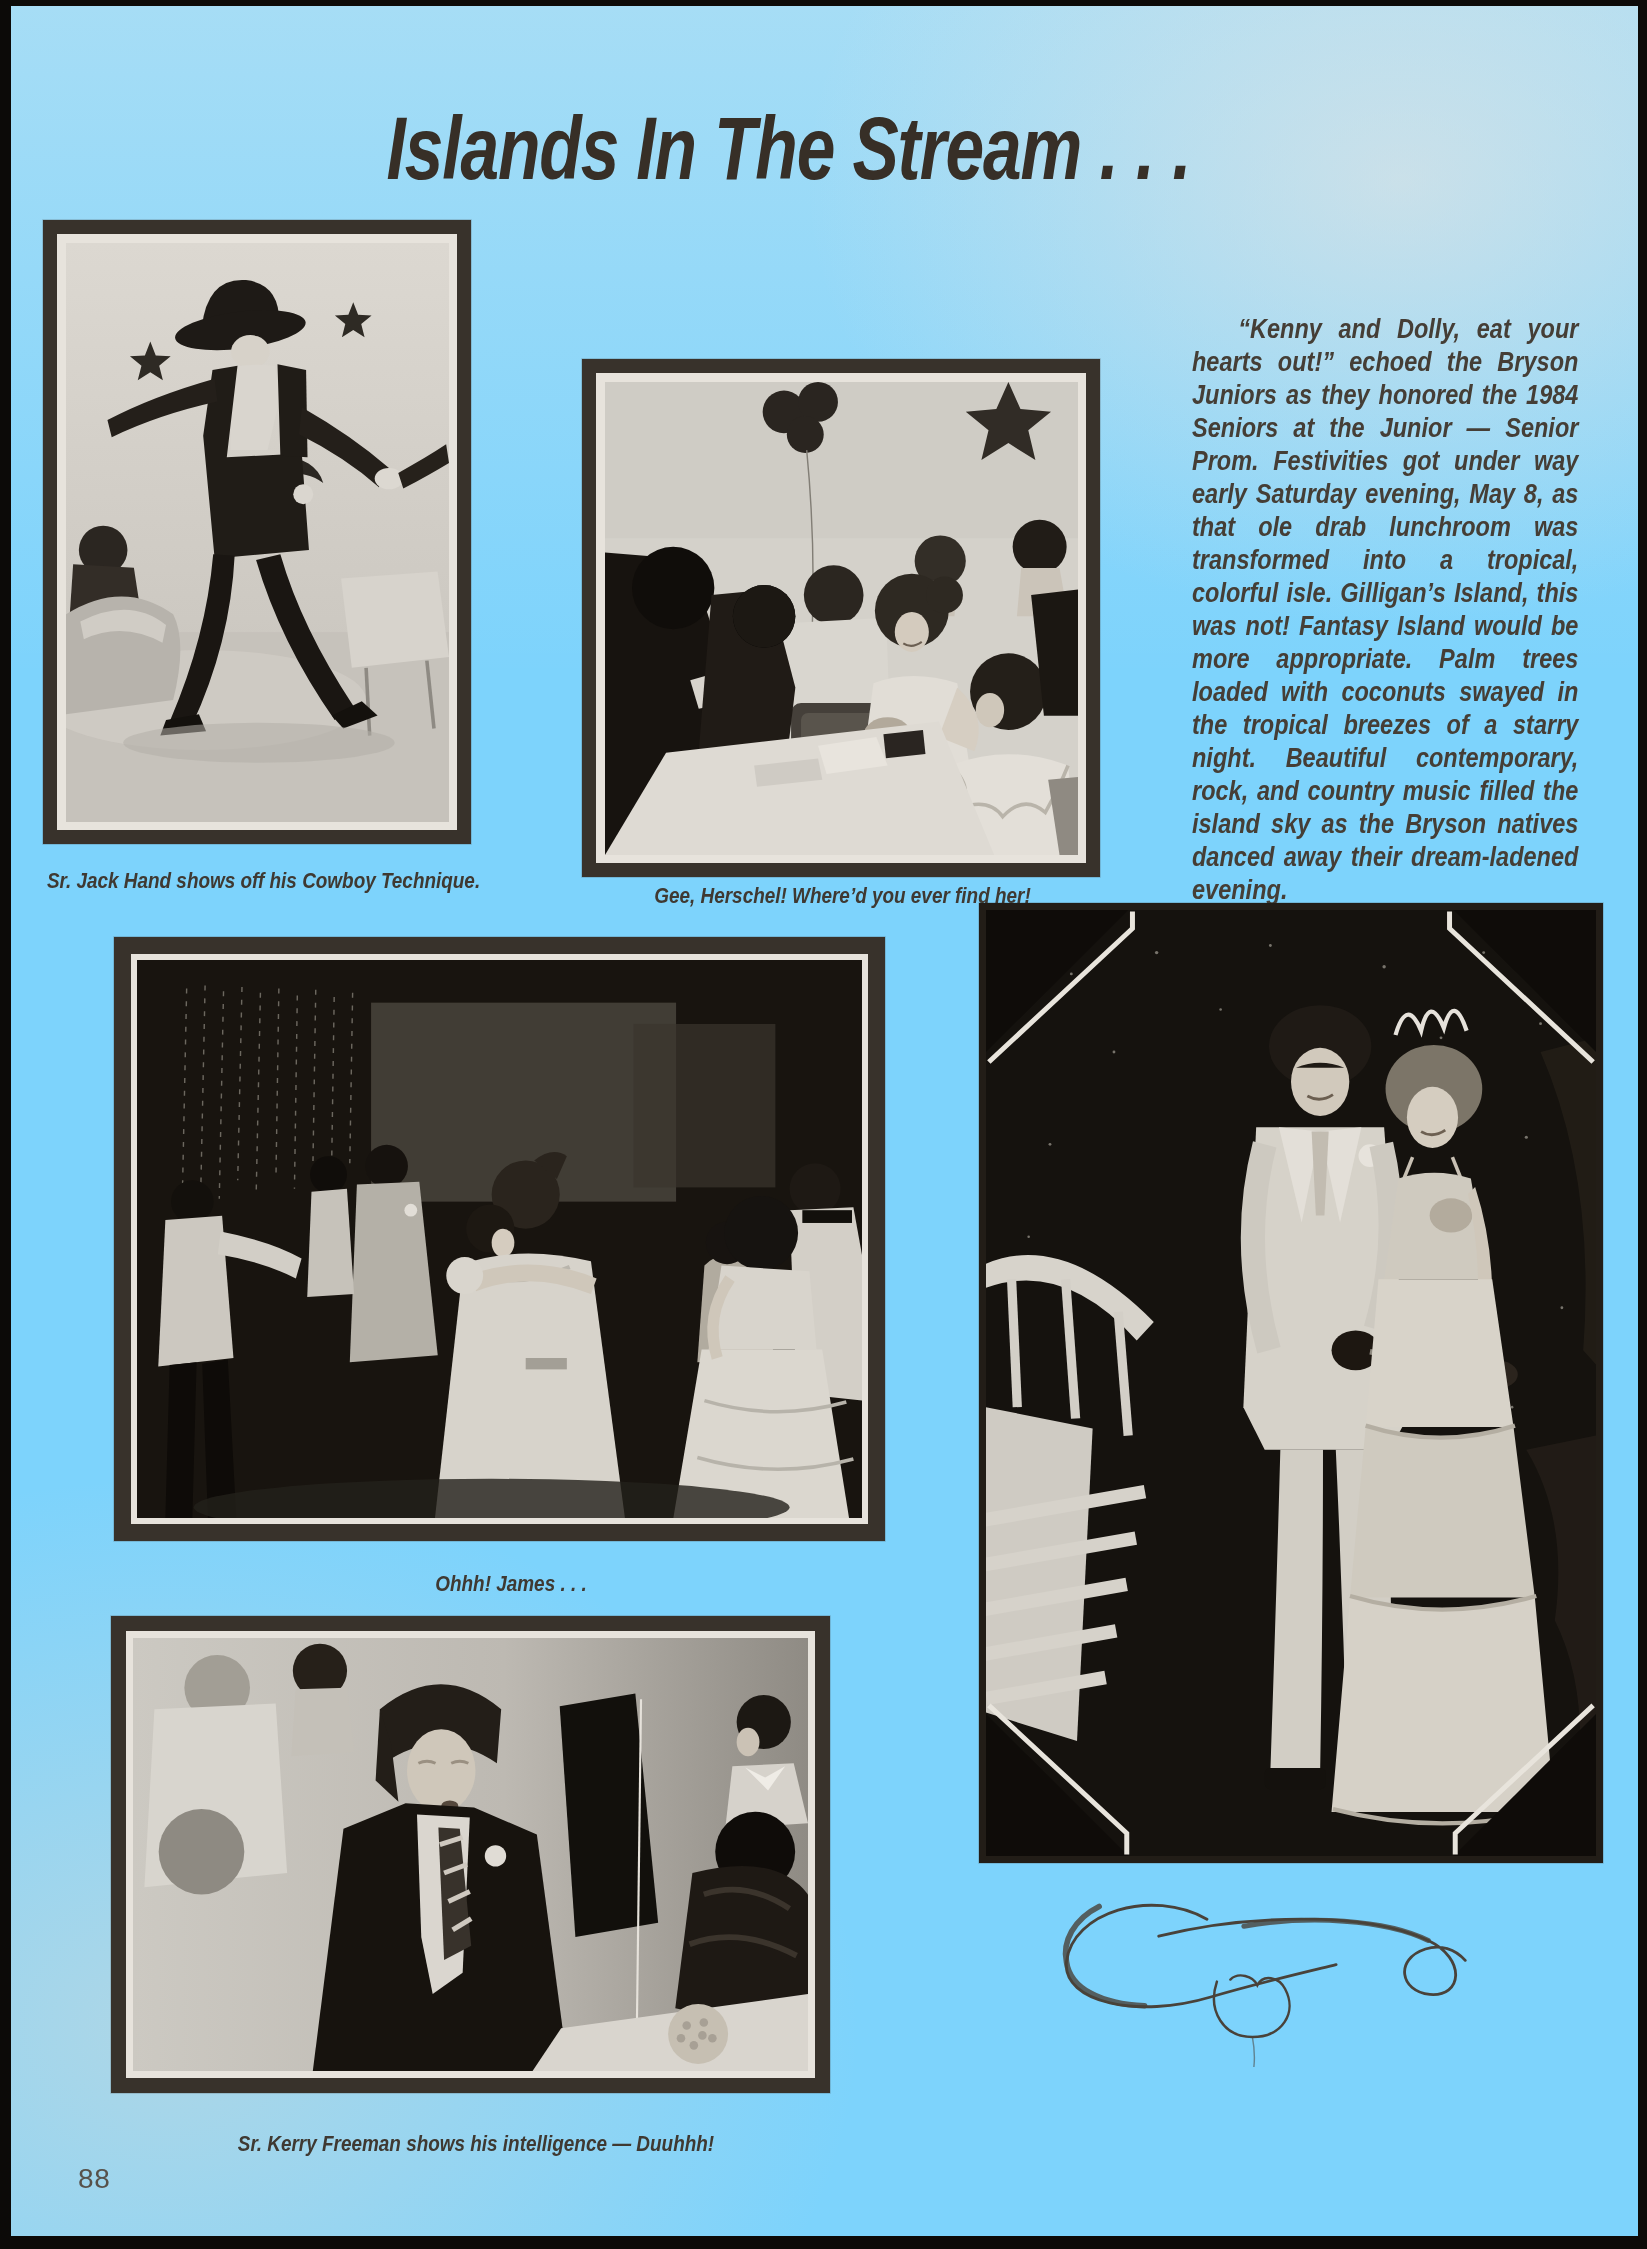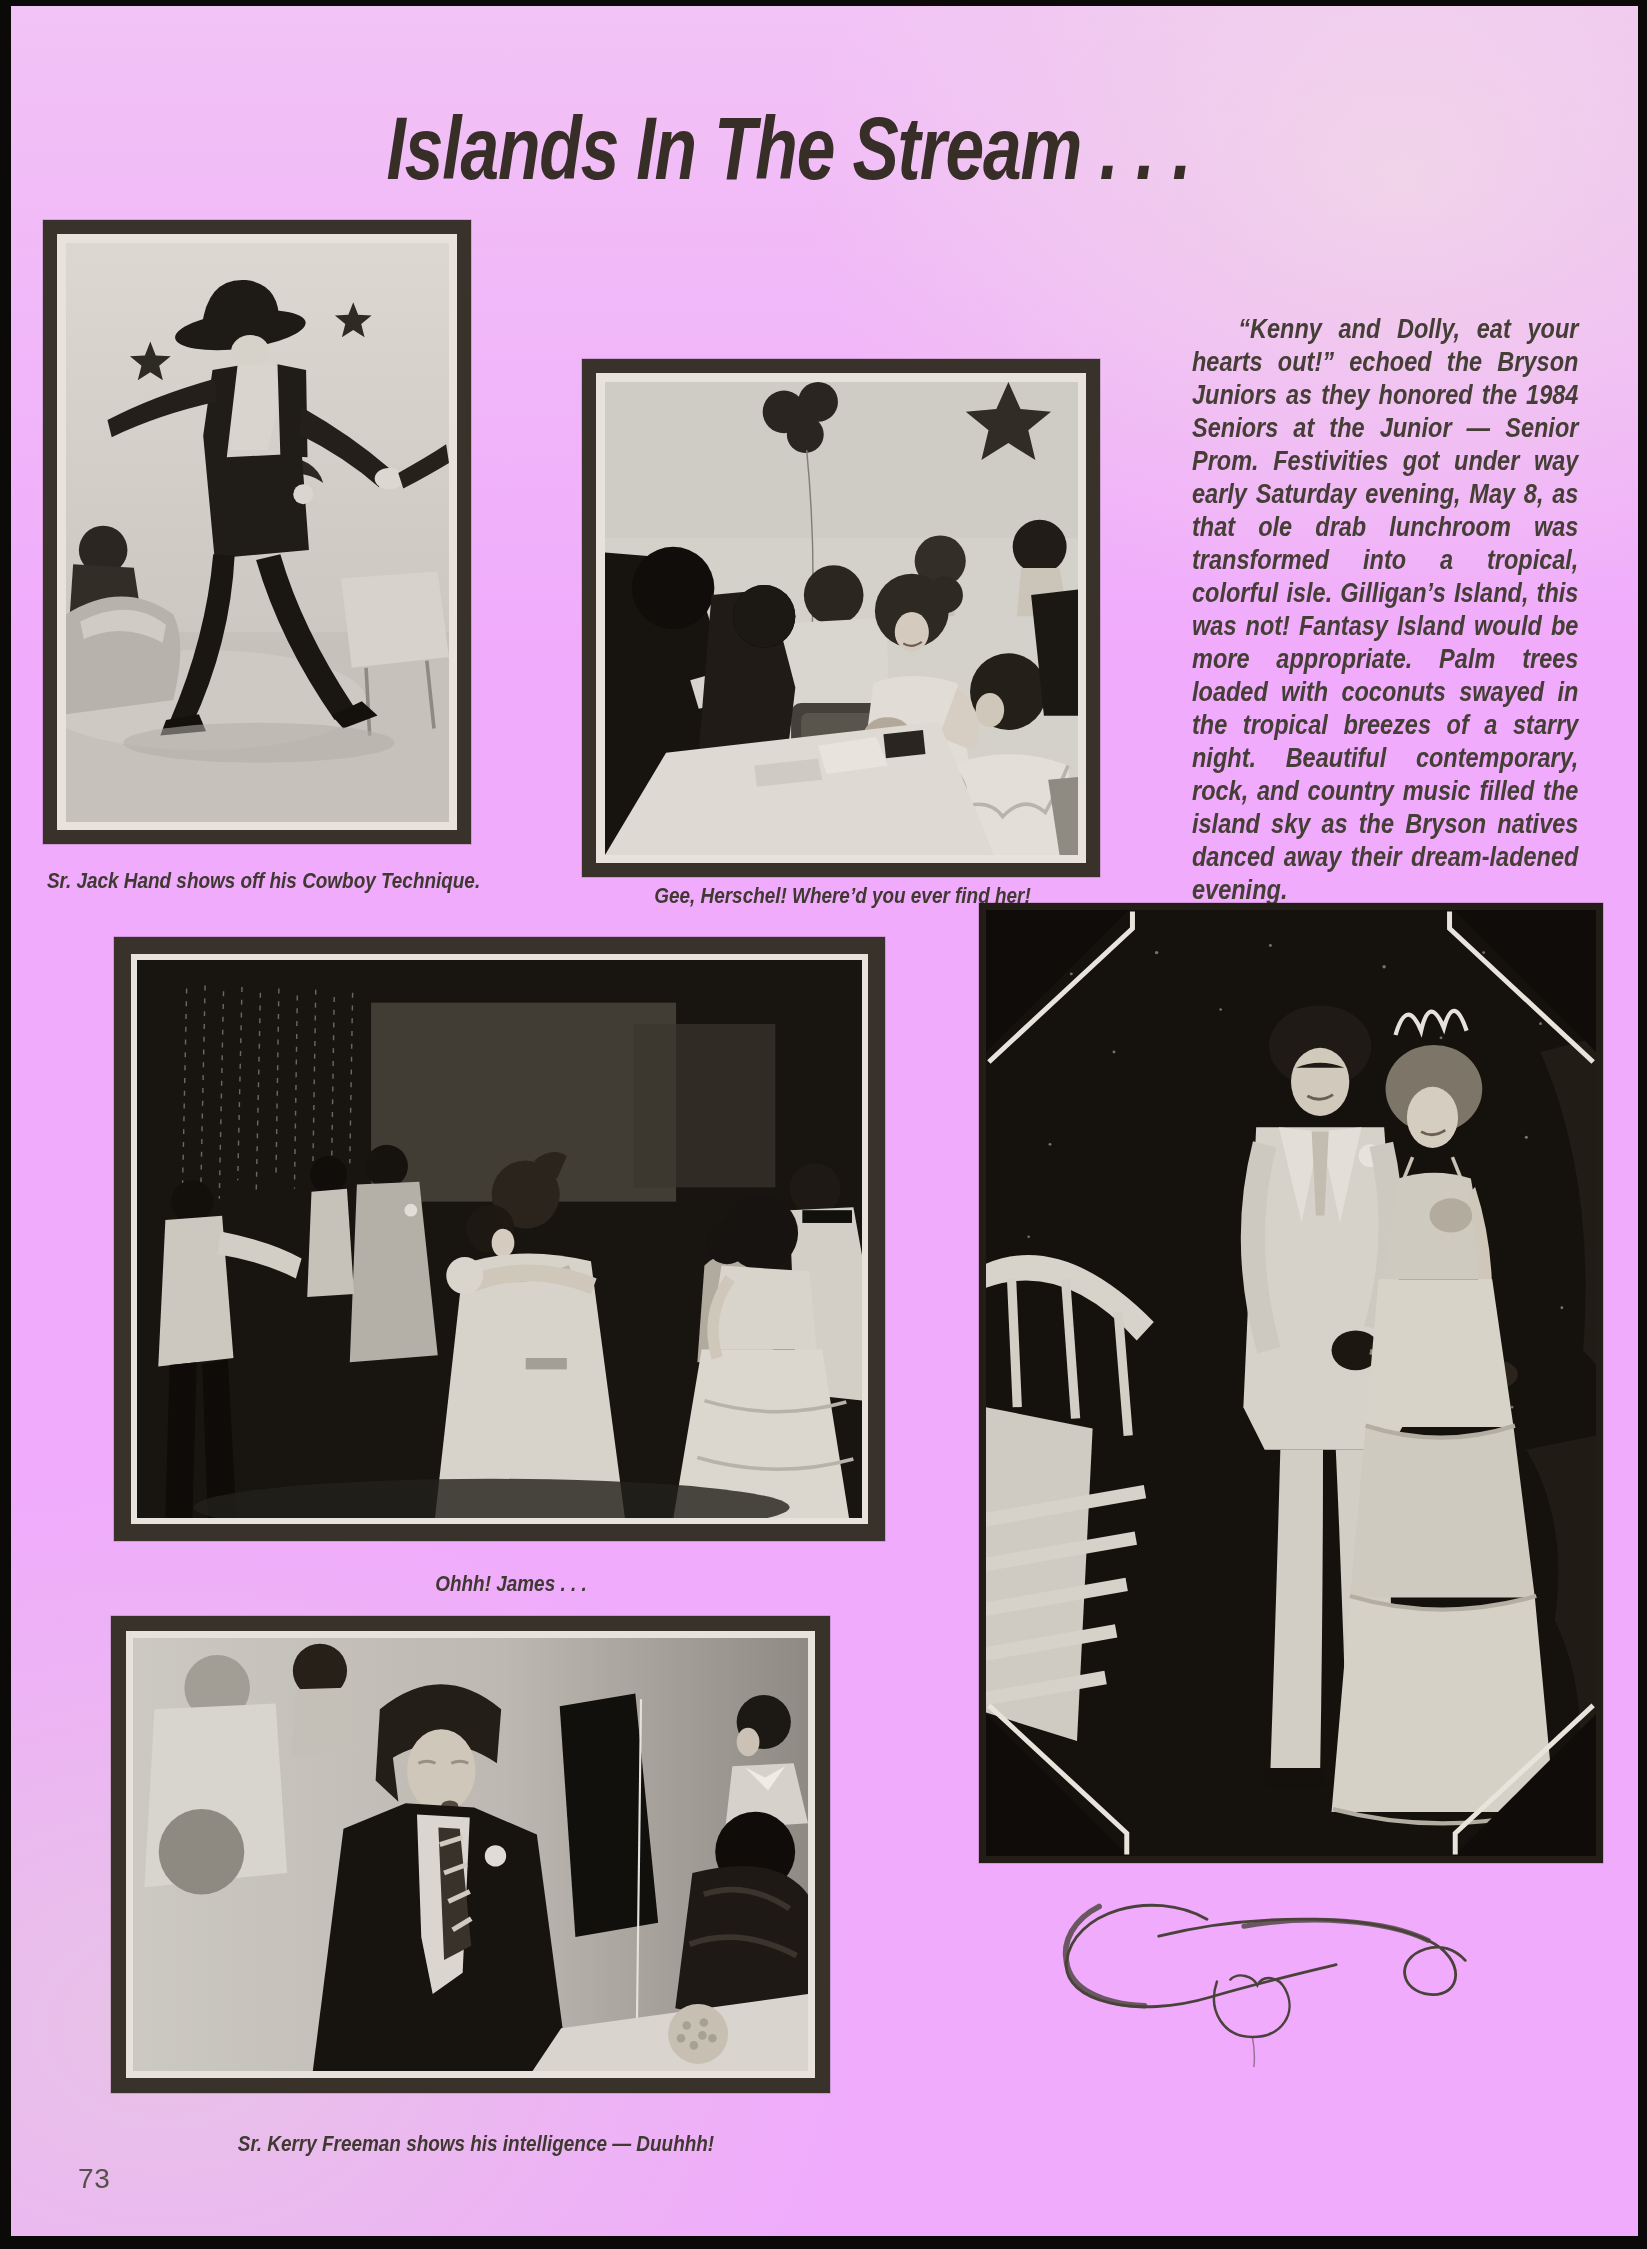--- a/index.html
+++ b/index.html
@@ -1,19 +1,19 @@
 <!DOCTYPE html>
 <html style="font-size:11.4px"><head>
 <meta charset="utf-8">
 <style>
   html,body{margin:0;padding:0;background:#111;}
   #page{
     position:relative;
     width:1648px;height:2250px;
-    background:#f0abfc;
+    background:#7dd3fc;
     overflow:hidden;
     font-family:"Liberation Sans", sans-serif;
   }
   
   #page::before{
     content:"";position:absolute;inset:0;pointer-events:none;
     background:
       radial-gradient(852px 639px at 85% 8%, rgba(240,229,222,.55), rgba(0,0,0,0) 70%),
       radial-gradient(994px 781px at 10% 90%, rgba(222,218,209,.5), rgba(0,0,0,0) 70%),
       linear-gradient(180deg, rgba(244,240,233,.35), rgba(0,0,0,0) 30%);
@@ -430,16 +430,16 @@
     <g fill="none" stroke="#49423a" stroke-linecap="round">
       <path stroke-width="4" d="M248,62 C170,18 58,52 50,122 C44,180 152,202 252,172 C320,152 372,140 430,126"></path>
       <path stroke-width="8" opacity=".8" d="M96,44 C60,62 44,94 50,122 C55,160 100,182 160,184"></path>
       <path stroke-width="4" d="M180,86 C300,56 470,50 560,92 C614,118 608,172 562,168 C520,164 512,118 556,104 C577,97 598,104 612,120"></path>
       <path stroke-width="7" opacity=".8" d="M300,72 C390,56 500,62 560,92"></path>
       <path stroke-width="3.5" d="M262,150 C248,192 272,228 312,228 C354,228 376,194 358,160 C349,143 327,139 319,155 C313,142 292,136 281,147"></path>
       <path stroke-width="2" opacity=".55" d="M312,228 C320,270 310,300 296,318"></path>
     </g>
   </svg>
 
-  <div id="page-number">73</div>
+  <div id="page-number">88</div>
 
 </div>
 
 
 </body></html>

